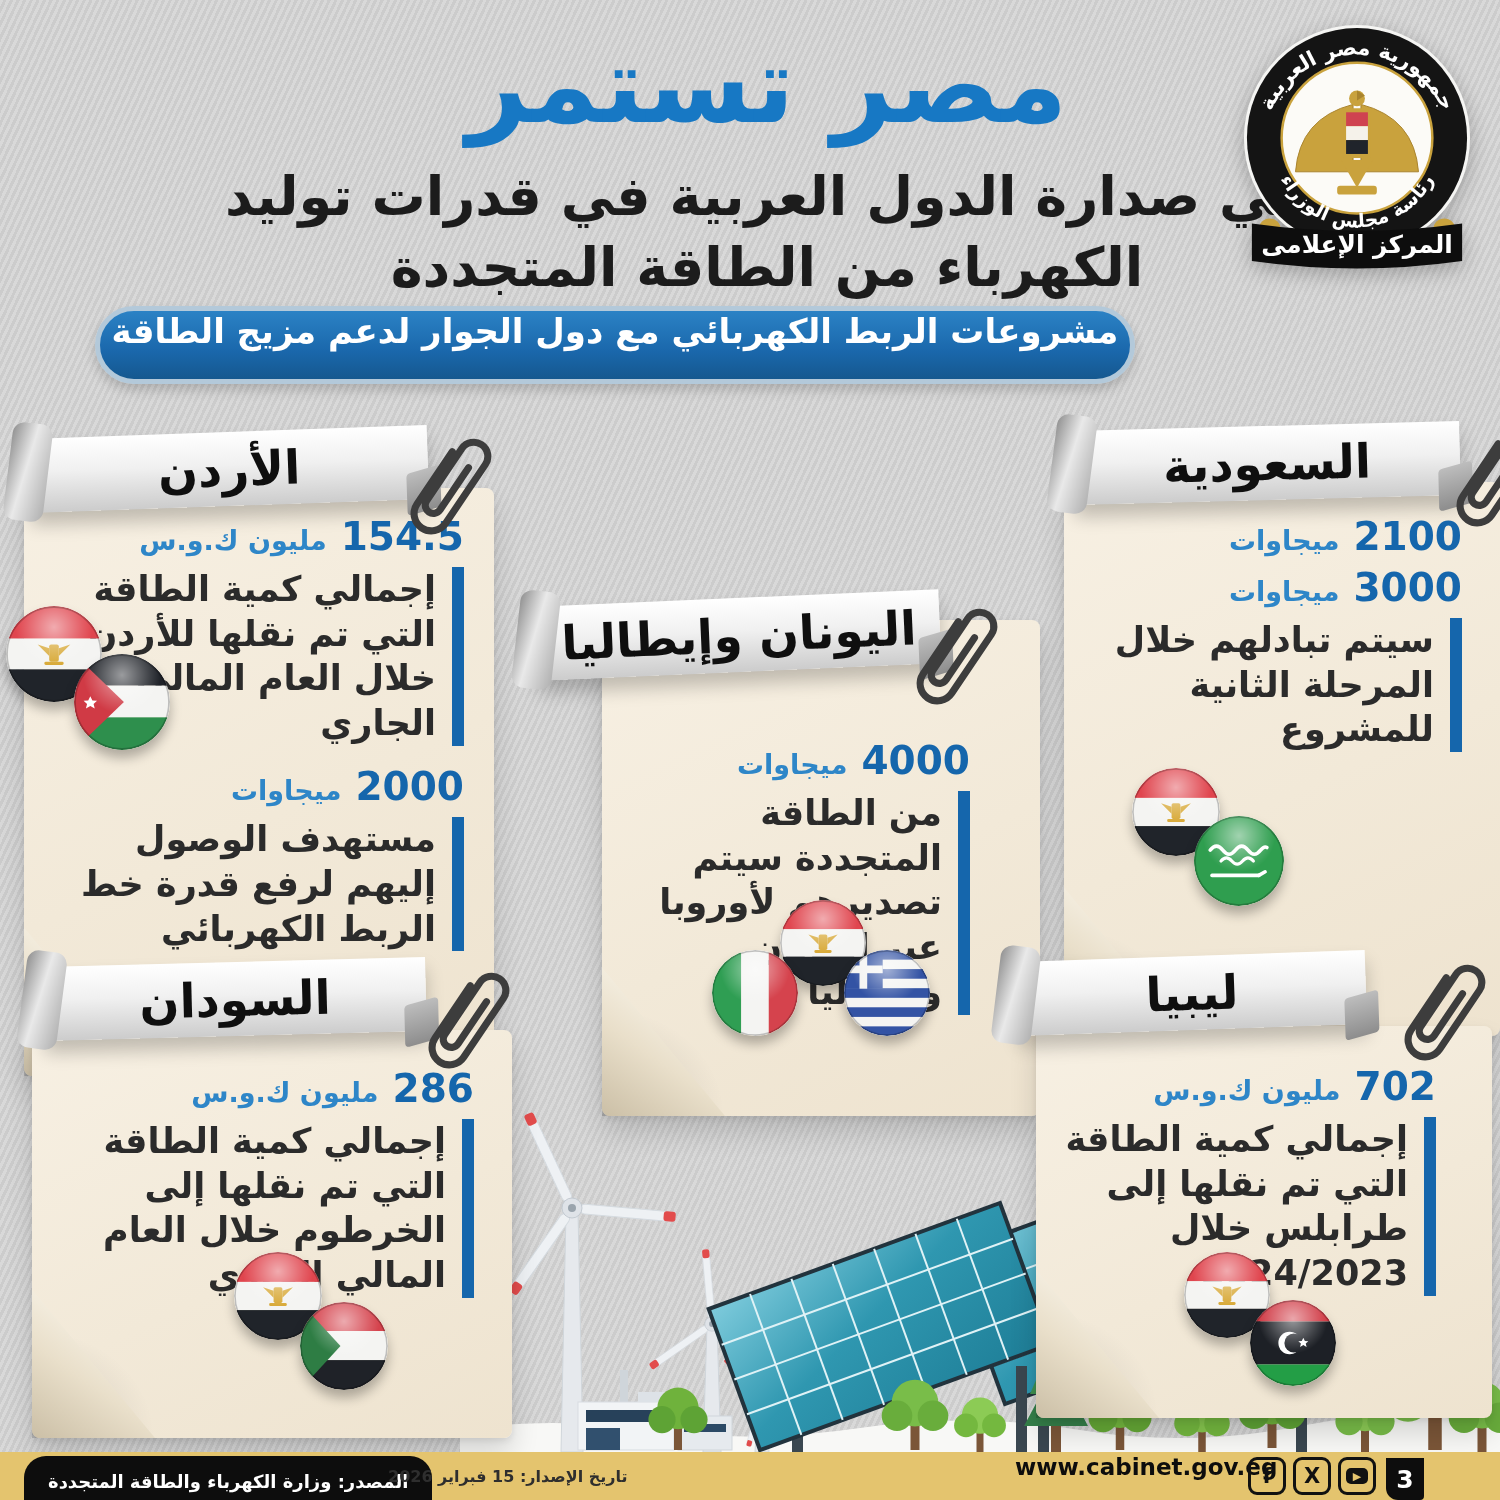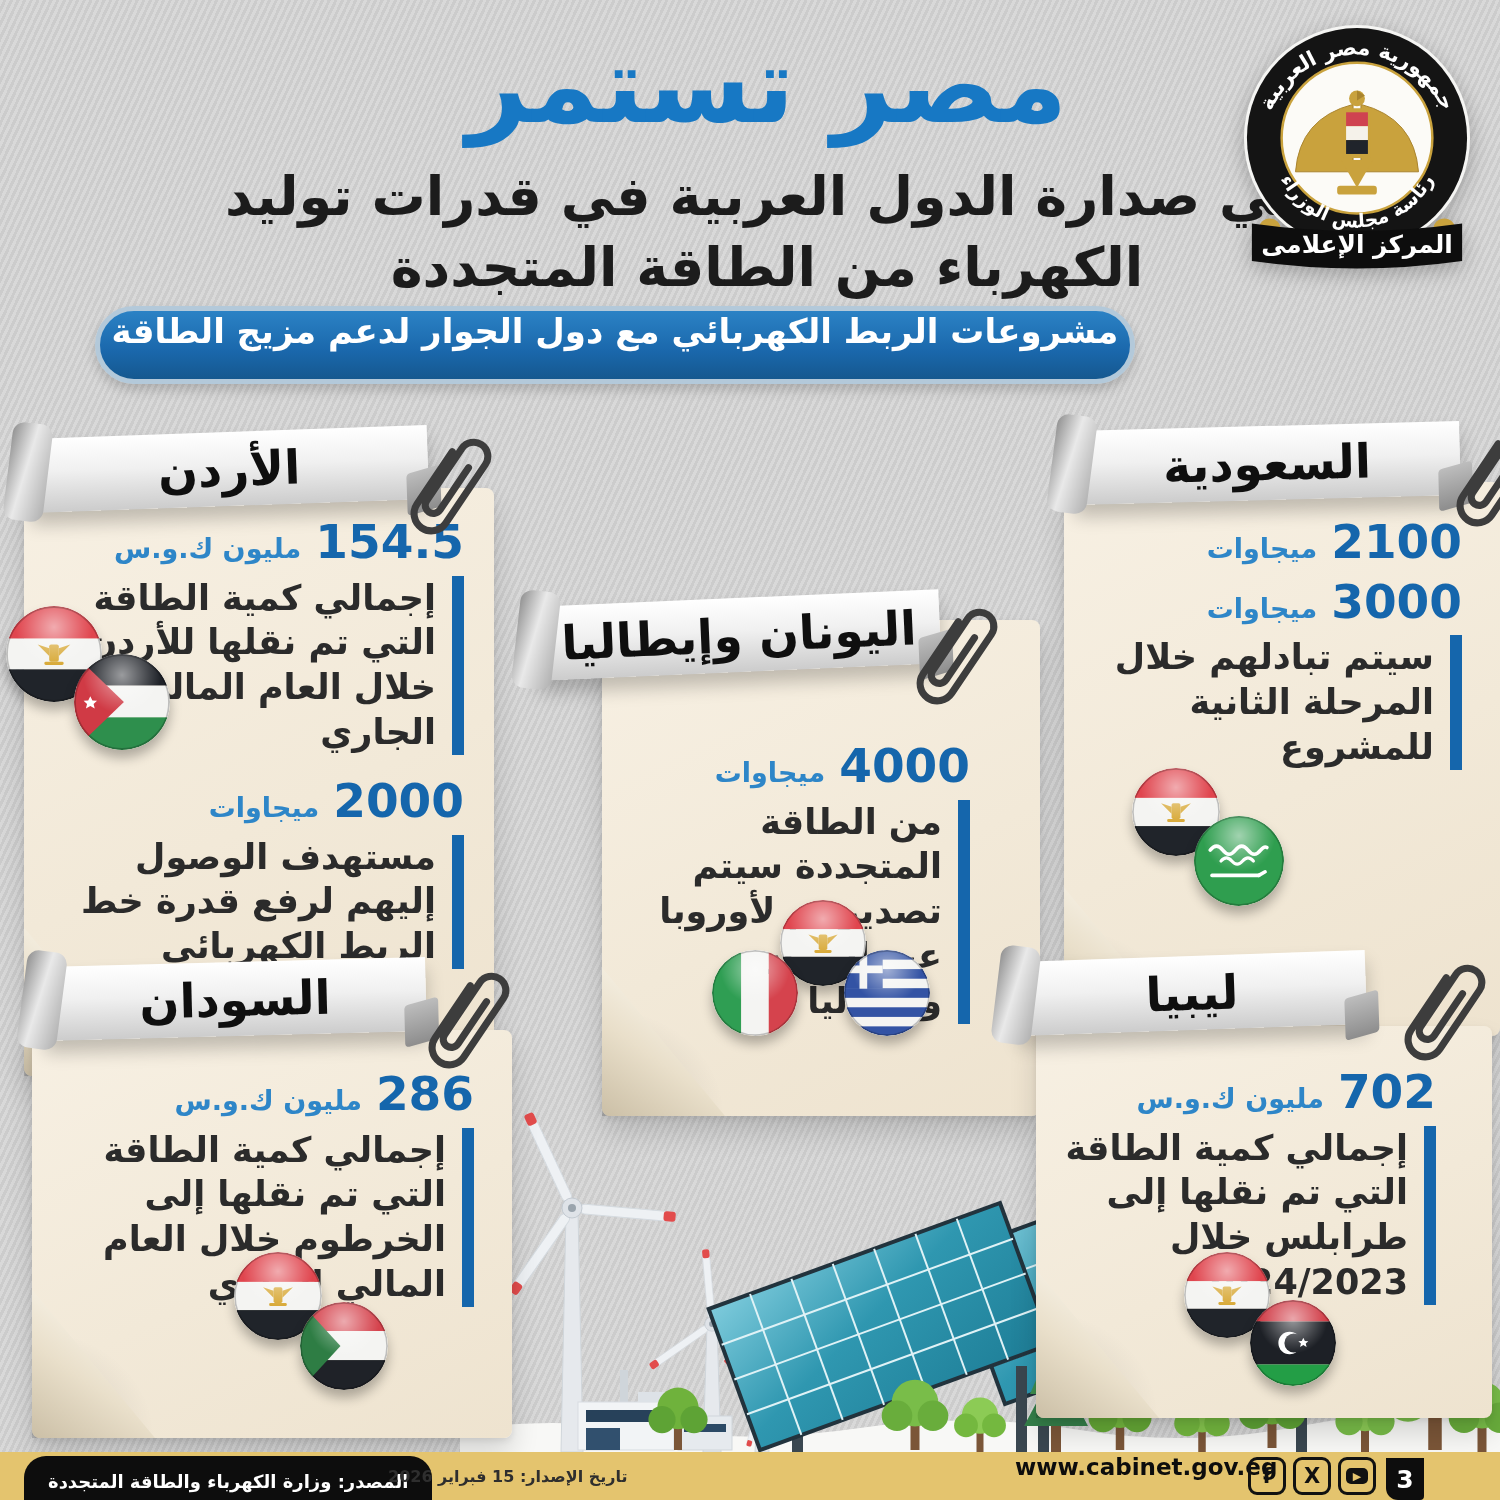--- a/index.html
+++ b/index.html
@@ -33,21 +33,21 @@
     background:linear-gradient(180deg,#ffffff 0%,#f0f0f0 45%,#cccccc 100%);
     box-shadow:0 12px 18px rgba(0,0,0,.22);}
   .ribbon::before{content:"";position:absolute;left:-22px;top:-16px;width:40px;height:98px;border-radius:12px;
     background:linear-gradient(100deg,#8f8f8f 0%,#e9e9e9 45%,#b0b0b0 100%);transform:rotate(9deg);z-index:-1;}
   .ribbon::after{content:"";position:absolute;right:-12px;bottom:-12px;width:34px;height:42px;border-radius:4px;
     background:linear-gradient(180deg,#bdbdbd,#8d8d8d);transform:skewY(-14deg);z-index:-1;}
   .ribbon-title{font-size:47px;font-weight:bold;color:#0f0f0f;direction:rtl;}
   .clip{position:absolute;z-index:4;width:78px;height:134px;transform:rotate(34deg);}
   .content{position:absolute;z-index:2;direction:rtl;text-align:right;}
   .stat-head{display:flex;align-items:baseline;gap:14px;margin-bottom:8px;}
-  .stat-num{font-size:47px;font-weight:bold;color:#1566ac;line-height:1.1;}
+  .stat-num{font-size:39px;font-weight:bold;color:#1566ac;line-height:1.1;}
   .stat-unit{font-size:27px;font-weight:bold;color:#2e86c8;}
   .stat-desc{font-size:35px;font-weight:bold;color:#2b2b2b;line-height:1.28;
     border-right:12px solid #1566ac;padding-right:16px;margin:2px 0 20px 0;}
   .flag{position:absolute;z-index:3;border-radius:50%;overflow:hidden;
     box-shadow:0 8px 12px rgba(0,0,0,.28), inset 0 2px 3px rgba(255,255,255,.6);}
   .flag svg{display:block;width:100%;height:100%;}
   
   #card-jordan{left:22px;top:430px;width:478px;height:648px;}
   #card-jordan .paper{left:2px;top:58px;width:470px;height:588px;}
   #card-jordan .ribbon{left:8px;top:2px;width:398px;transform:rotate(-2deg);}

